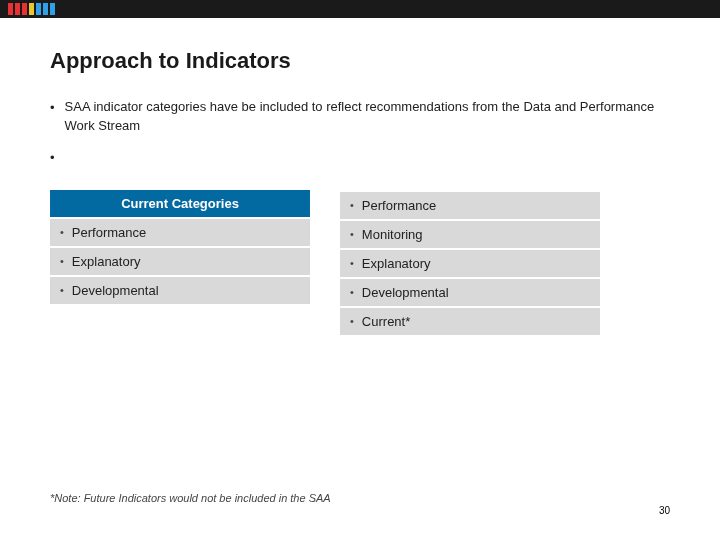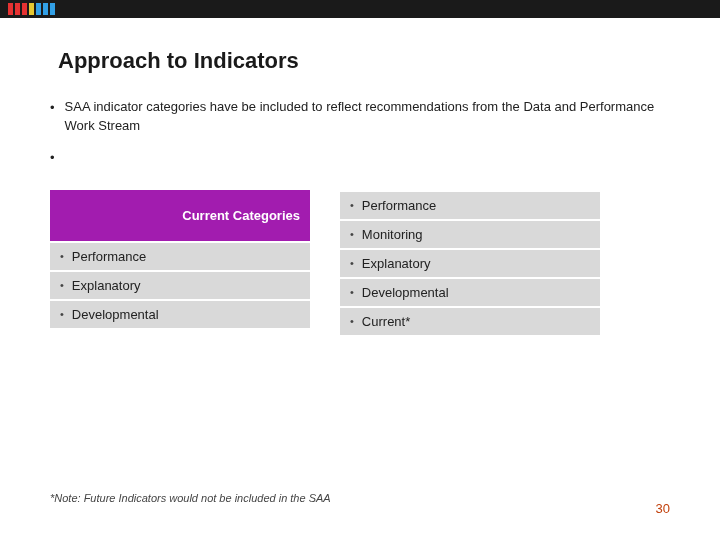--- a/index.html
+++ b/index.html
@@ -37,21 +37,20 @@
 
     .slide-content {
       padding: 30px 50px 20px 50px;
     }
 
     .title {
       font-size: 22px;
       font-weight: bold;
       color: #1a1a1a;
       margin-bottom: 24px;
-      margin-left: 8px;
     }
 
     .bullets {
       margin-bottom: 22px;
     }
 
     .bullet-item {
       display: flex;
       align-items: flex-start;
       margin-bottom: 12px;
@@ -71,26 +70,26 @@
       display: flex;
       gap: 30px;
       margin-top: 8px;
     }
 
     .category-table {
       width: 260px;
     }
 
     .table-header {
-      background: #a21caf;
+      background: #0369a1;
       color: #ffffff;
-      text-align: right;
+      text-align: center;
       font-size: 13px;
       font-weight: bold;
-      padding: 18px 10px;
+      padding: 6px 10px;
     }
 
     .table-row {
       display: flex;
       align-items: center;
       background: #d9d9d9;
       padding: 6px 10px;
       font-size: 13px;
       color: #222;
       margin-top: 2px;
@@ -108,22 +107,22 @@
       left: 50px;
       font-size: 11px;
       font-style: italic;
       color: #444;
     }
 
     .page-number {
       position: absolute;
       bottom: 24px;
       right: 50px;
-      font-size: 13px;
-      color: #c2410c;
+      font-size: 10px;
+      color: #000000;
     }
   </style>
 </head>
 <body>
 
 <div class="top-bar">
   <div class="top-bar-stripes">
     <div class="stripe" style="background:#e63232;"></div>
     <div class="stripe" style="background:#e63232;"></div>
     <div class="stripe" style="background:#e63232;"></div>

